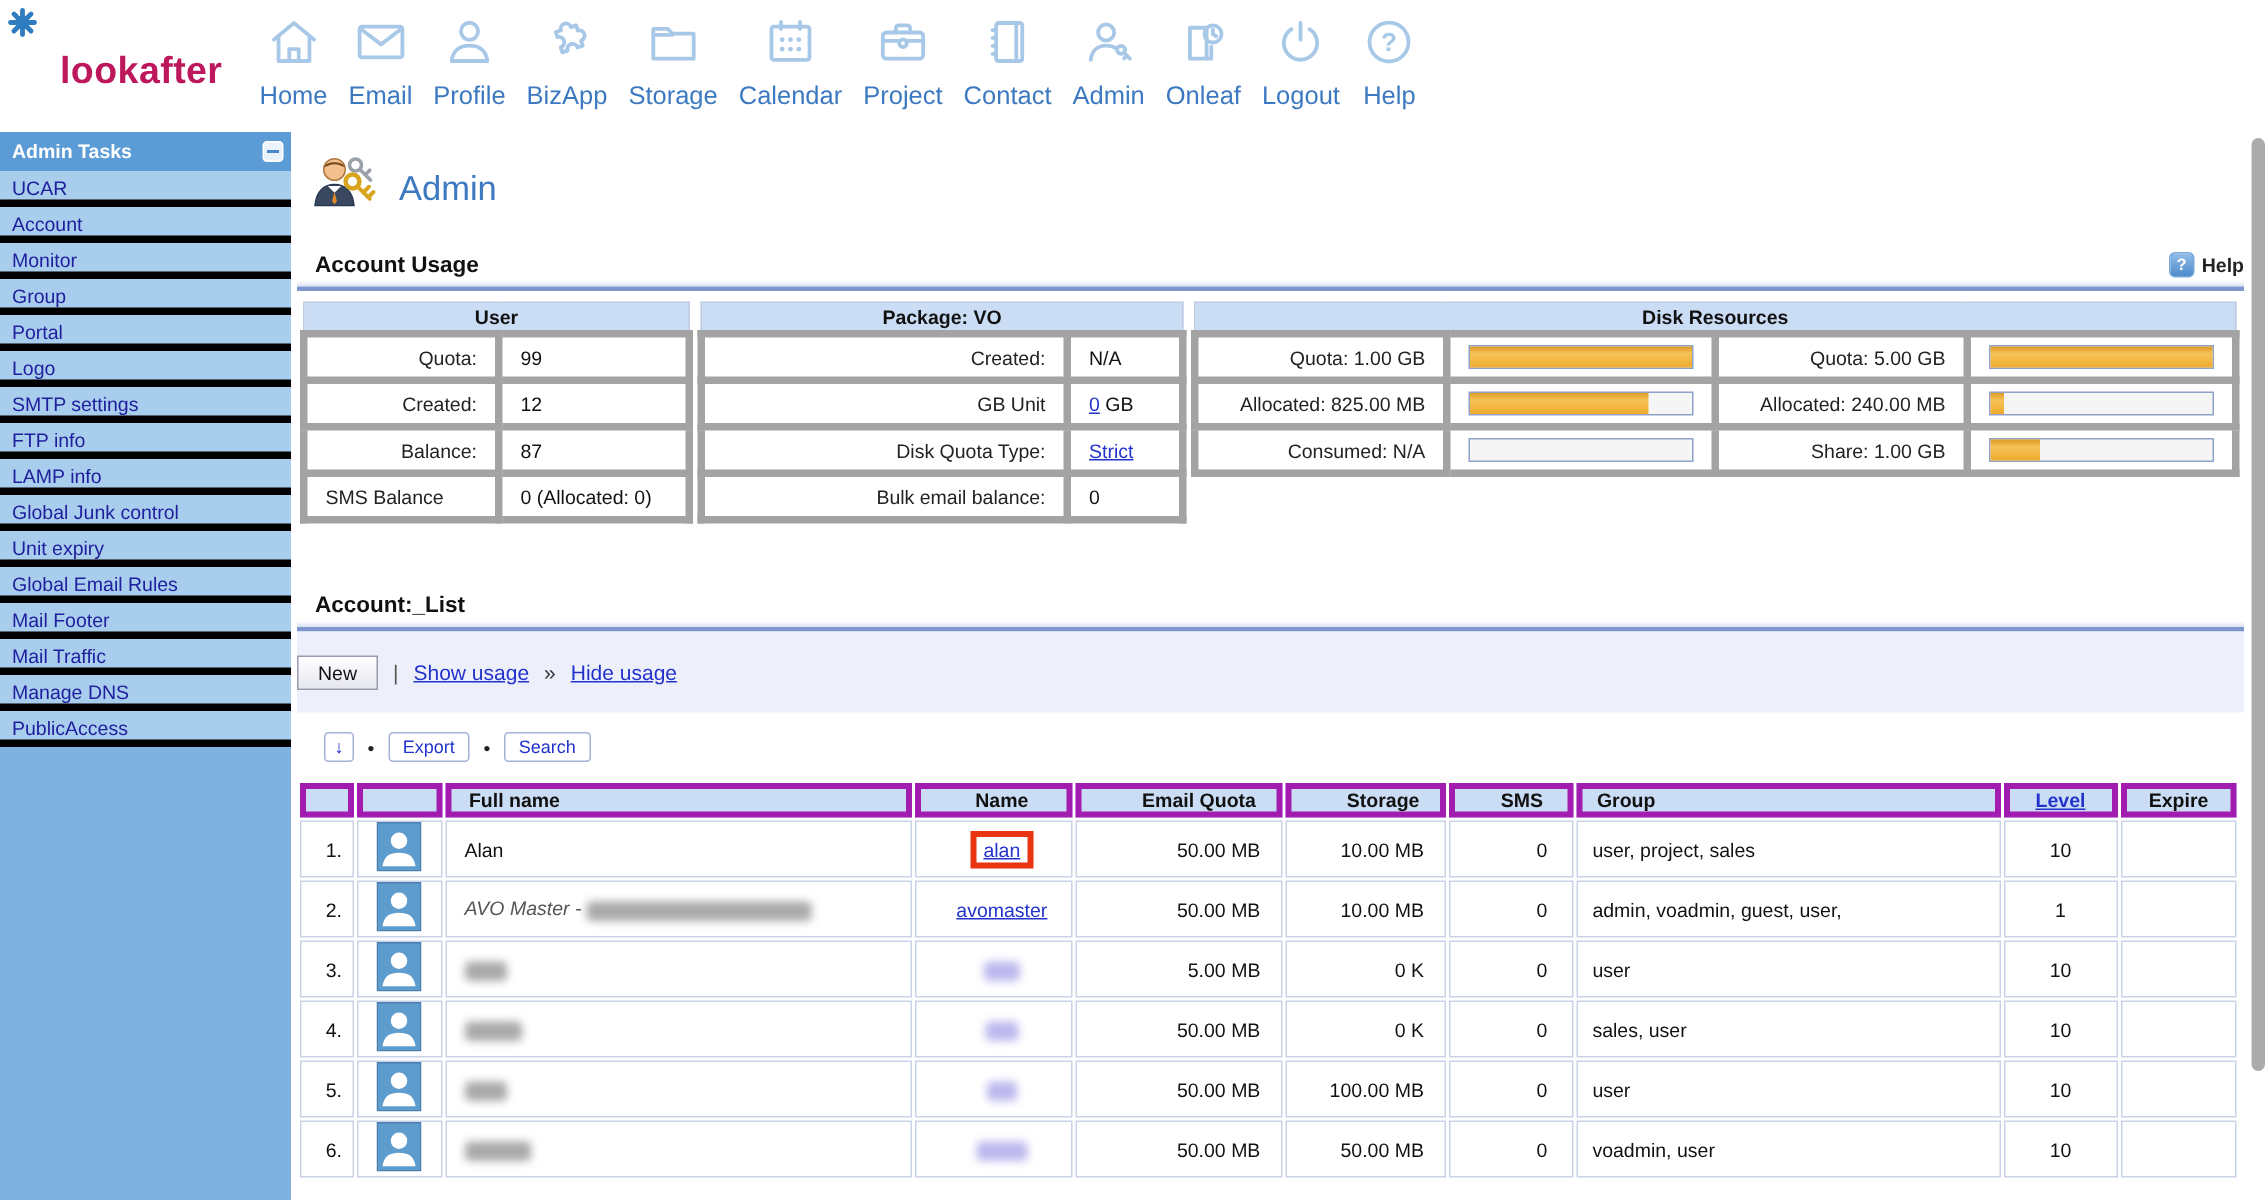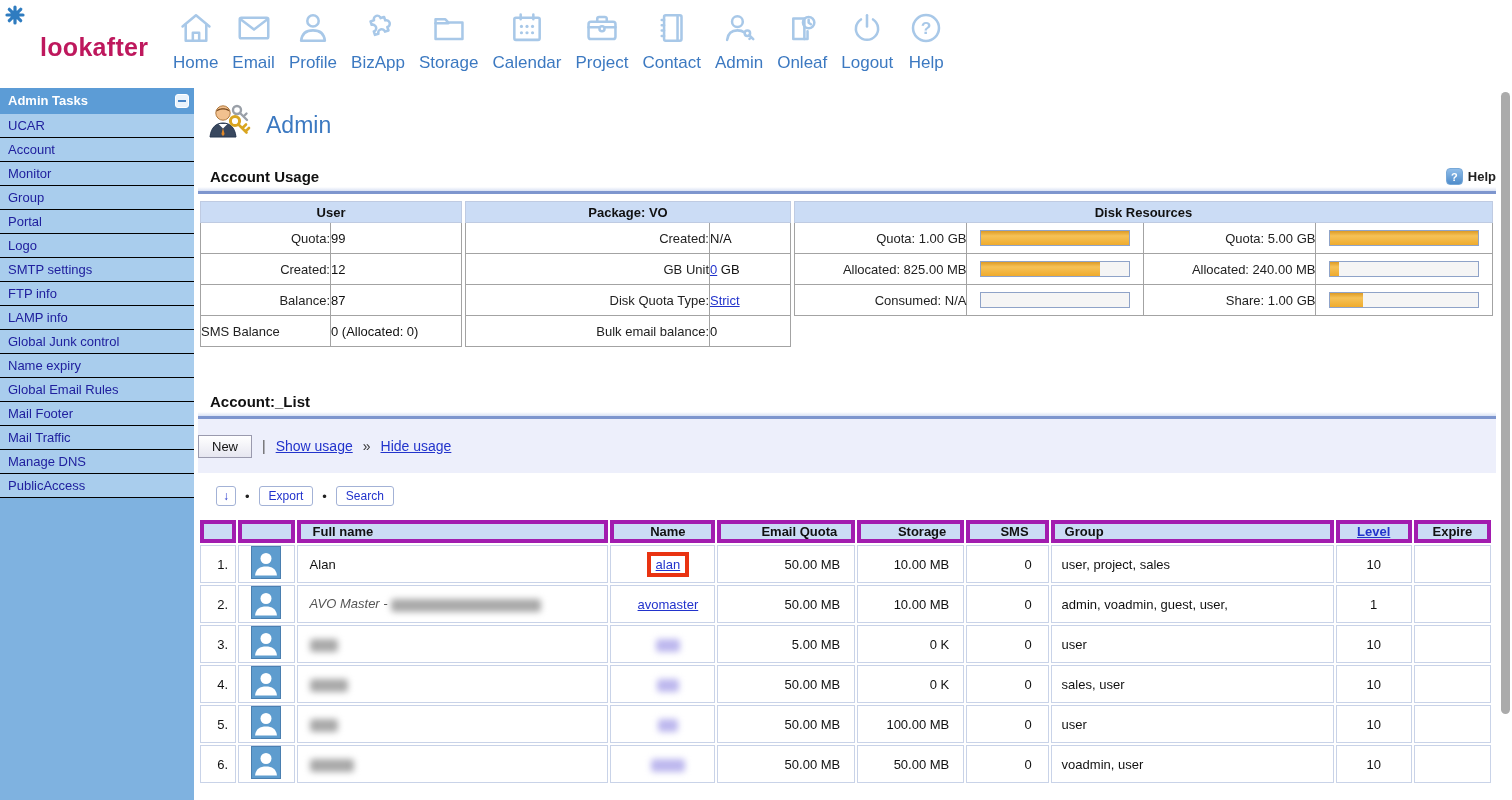--- a/index.html
+++ b/index.html
@@ -15,36 +15,36 @@
   .nav { position:absolute; left:166px; top:8px; display:flex; }
   .nav-item { display:flex; flex-direction:column; align-items:center; margin:0 7px; cursor:pointer; }
   .nav-item svg { width:38px; height:40px; }
   .nico { stroke:#A8C8E8; fill:none; stroke-width:1.6; stroke-linecap:round; stroke-linejoin:round; }
   .nav-label { font-size:17px; color:#3C79C1; margin-top:1px; }
   
   .sidebar { position:absolute; top:88px; left:0; width:194px; bottom:0; background:#7FB2E0; }
   .sidebar-header { height:26px; background:#5C9CD6; color:#fff; font-weight:bold; font-size:13px; line-height:26px; padding-left:8px; position:relative; }
   .collapse-btn { position:absolute; right:5px; top:6px; width:14px; height:14px; background:#EAF3FB; border:1px solid #fff; border-radius:3px; cursor:pointer; }
   .collapse-btn::after { content:""; position:absolute; left:2px; top:5px; width:8px; height:2px; background:#4A86C8; }
-  .sidebar-item { height:24px; line-height:24px; background:#A9CDED; border-bottom:1px solid #000000; color:#20209E; font-size:13px; padding-left:8px; cursor:pointer; }
+  .sidebar-item { height:24px; line-height:24px; background:#A9CDED; border-bottom:5px solid #000000; color:#20209E; font-size:13px; padding-left:8px; cursor:pointer; }
   
   .main { position:absolute; left:194px; top:88px; right:0; bottom:0; background:#fff; overflow:hidden; }
   .admin-head { display:flex; align-items:center; margin:14px 0 0 10px; height:46px; }
   .admin-title { font-size:23px; color:#3C79C1; margin-left:14px; }
   .section-head { display:flex; justify-content:space-between; align-items:flex-end; margin:20px 16px 0 16px; }
   .section-title { font-size:15px; font-weight:bold; color:#111; }
   .help-tag { display:flex; align-items:center; gap:5px; font-size:13px; font-weight:bold; color:#222; cursor:pointer; }
   .help-badge { width:17px; height:17px; border-radius:4px; background:linear-gradient(#90BDE9,#4E8CCB); color:#fff; font-size:11px; font-weight:bold; text-align:center; line-height:17px; border:1px solid #77A8D8; }
   .divider { height:7px; background:linear-gradient(#ffffff,#D8E1F4); border-bottom:3px solid #7E96CE; margin:2px 16px 0 4px; }
   
   .usage-tables { display:flex; gap:3px; margin:7px 0 0 6px; align-items:flex-start; }
   table.box { border-collapse:collapse; font-size:13px; }
   .box th { background:#CBDCF5; border:1px solid #BFCBE2; font-weight:bold; height:21px; color:#111; padding:0 6px; }
   .box th.sub { background:#DAE4F7; }
-  .box td { background:#fff; border:1px solid #a3a3a3; height:31px; padding:0 0; }
+  .box td { background:#fff; border:5px solid #a3a3a3; height:31px; padding:0 12px; }
   .t-label { text-align:right; color:#222; }
   .t-value { text-align:left; }
   .bar-track { width:150px; height:16px; border:1px solid #8FA3C8; background:#F5F5F5; position:relative; margin:0 auto; }
   .bar-fill { position:absolute; left:0; top:0; bottom:0; background:linear-gradient(#DD9B25 0%, #F6C257 35%, #EFAB2D 100%); }
   
   .list-heading { margin:46px 16px 0 16px; font-size:15px; font-weight:bold; }
   .toolbar-band { background:#EDEFFB; height:54px; display:flex; align-items:center; gap:10px; margin:0 16px 0 4px; }
   .btn-new { font-size:13px; padding:3px 13px; background:linear-gradient(#ffffff,#E6E6F0); border:1px solid #9A9AAE; color:#111; cursor:pointer; }
   .pipe { color:#555; font-size:14px; }
   .link { color:#2233CC; text-decoration:underline; cursor:pointer; }
@@ -201,21 +201,21 @@
   <div class="sidebar-item">UCAR</div>
   <div class="sidebar-item">Account</div>
   <div class="sidebar-item">Monitor</div>
   <div class="sidebar-item">Group</div>
   <div class="sidebar-item">Portal</div>
   <div class="sidebar-item">Logo</div>
   <div class="sidebar-item">SMTP settings</div>
   <div class="sidebar-item">FTP info</div>
   <div class="sidebar-item">LAMP info</div>
   <div class="sidebar-item">Global Junk control</div>
-  <div class="sidebar-item">Name expiry</div>
+  <div class="sidebar-item">Unit expiry</div>
   <div class="sidebar-item">Global Email Rules</div>
   <div class="sidebar-item">Mail Footer</div>
   <div class="sidebar-item">Mail Traffic</div>
   <div class="sidebar-item">Manage DNS</div>
   <div class="sidebar-item">PublicAccess</div>
 </div>
 
 <div class="main">
 
   <div class="admin-head">

